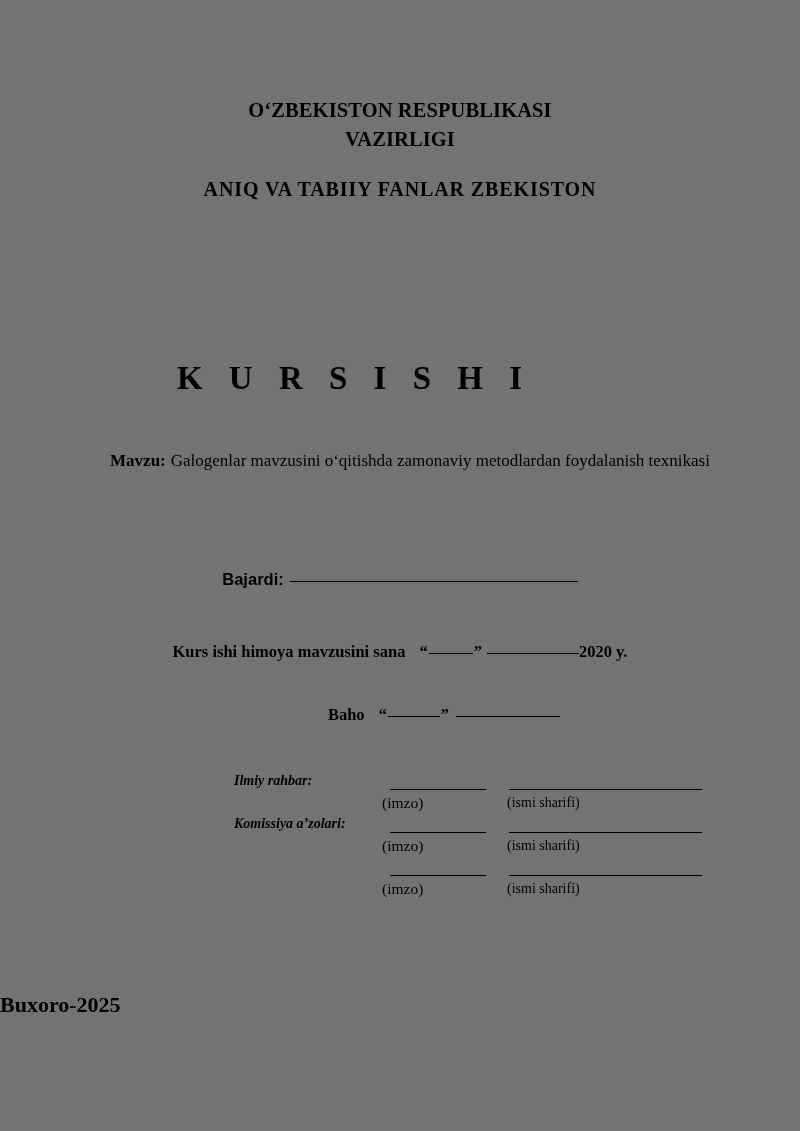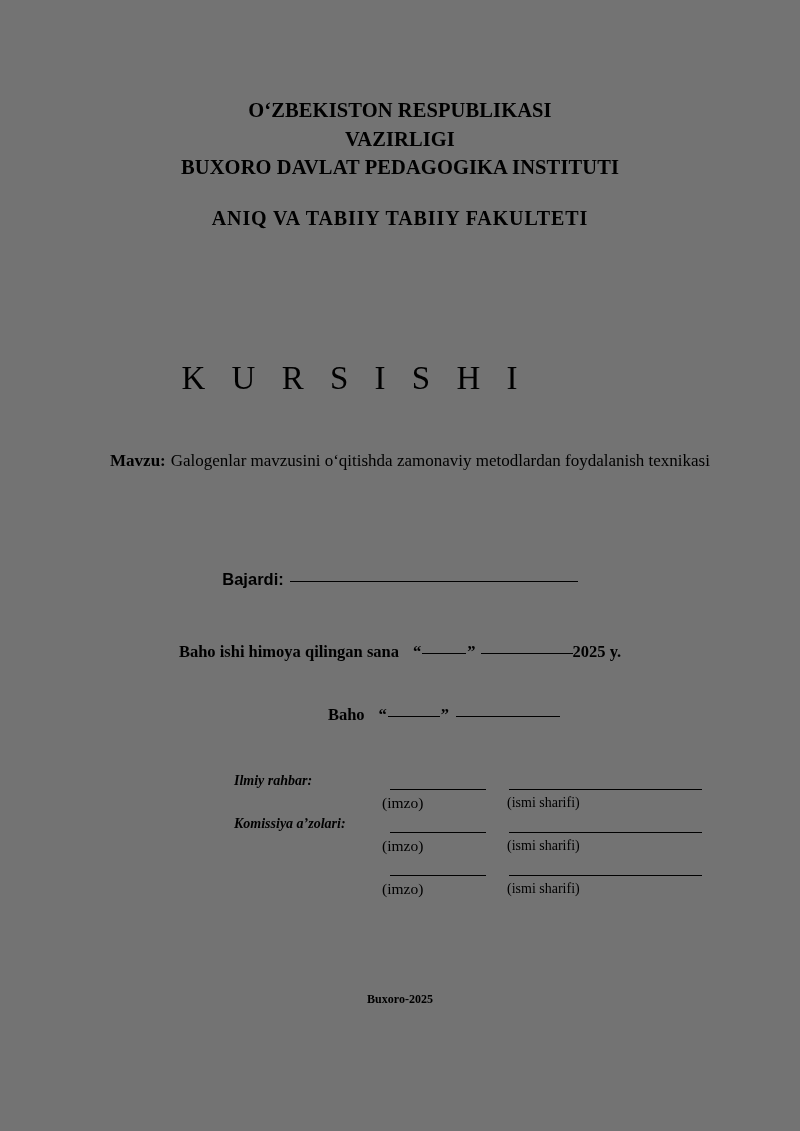--- a/index.html
+++ b/index.html
@@ -48,21 +48,21 @@
     white-space: nowrap;
   }
 
   
   .doc-title {
     position: absolute;
     top: 358px;
     left: 0;
     width: 708px;
     text-align: center;
-    font-weight: normal;
+    font-weight: bold;
     font-size: 33px;
     letter-spacing: 9px;
     line-height: 40px;
   }
 
   
   .subject-block {
     position: absolute;
     top: 444px;
     left: 100px;
@@ -178,49 +178,48 @@
     font-size: 14px;
     line-height: 21px;
   }
 
   
   .footer {
     position: absolute;
     top: 992px;
     left: 0;
     width: 800px;
-    text-align: center;
-    font-weight: bold;
-    font-size: 12px;
+    text-align: left;
+    font-weight: bold;
+    font-size: 22px;
   }
 </style>
 </head>
 <body>
 
 <div class="page">
 
   <div class="header-block">
     <div class="header-line">O‘ZBEKISTON RESPUBLIKASI</div>
     <div class="header-line">VAZIRLIGI</div>
-    <div class="header-line">BUXORO DAVLAT PEDAGOGIKA INSTITUTI</div>
-    <div class="faculty-line">ANIQ VA TABIIY TABIIY FAKULTETI</div>
+    <div class="faculty-line">ANIQ VA TABIIY FANLAR ZBEKISTON</div>
   </div>
 
   <div class="doc-title">K U R S   I S H I</div>
 
   <div class="subject-block">
     <span class="subject-label">Mavzu:</span><span class="subject-text">Galogenlar mavzusini o‘qitishda zamonaviy metodlardan foydalanish texnikasi</span>
   </div>
 
   <div class="bajardi-row">
     <span class="bajardi-label">Bajardi:</span><span class="rule rule-bajardi"></span>
   </div>
 
   <div class="sana-row">
-    <span>Baho ishi himoya qilingan sana</span><span class="gap-wide"></span><span>“</span><span class="rule rule-day"></span><span>”</span><span class="rule rule-month"></span><span>2025 y.</span>
+    <span>Kurs ishi himoya mavzusini sana</span><span class="gap-wide"></span><span>“</span><span class="rule rule-day"></span><span>”</span><span class="rule rule-month"></span><span>2020 y.</span>
   </div>
 
   <div class="baho-row">
     <span>Baho</span><span class="gap-wide"></span><span>“</span><span class="rule rule-grade"></span><span>”</span><span class="rule rule-grade2"></span>
   </div>
 
   <div class="sig-block">
 
     <div class="sig-row">
       <span class="sig-label">Ilmiy rahbar:</span>

